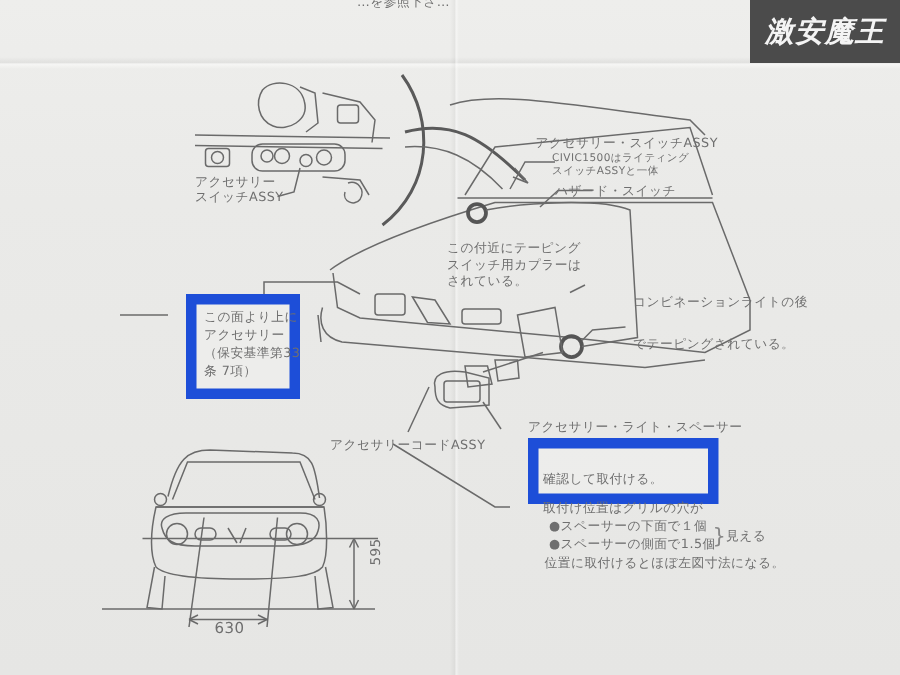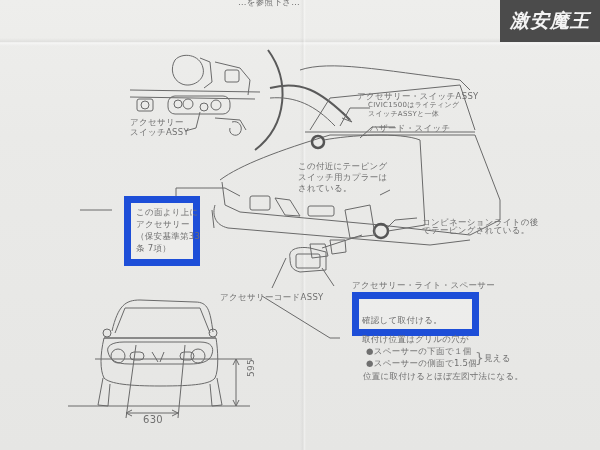--- a/index.html
+++ b/index.html
@@ -128,21 +128,21 @@
 <div class="txt" style="left:298px;top:171px;">スイッチ用カプラーは</div>
 <div class="txt" style="left:298px;top:182px;">されている。</div>
 
 <div class="box" style="left:124px;top:196px;width:62px;height:56px;">
   <div class="txt" style="left:5px;top:3px;">この面より上に</div>
   <div class="txt" style="left:5px;top:15px;">アクセサリー</div>
   <div class="txt" style="left:5px;top:27px;">（保安基準第33</div>
   <div class="txt" style="left:5px;top:39px;">条 7項）</div>
 </div>
 
-<div class="txt" style="left:422px;top:216px;">コンビネーションライトの後</div>
+<div class="txt" style="left:422px;top:196px;">コンビネーションライトの後</div>
 <div class="txt" style="left:422px;top:224px;">でテーピングされている。</div>
 
 <div class="txt" style="left:352px;top:279px;">アクセサリー・ライト・スペーサー</div>
 <div class="box" style="left:352px;top:292px;width:113px;height:30px;">
   <div class="txt" style="left:3px;top:15px;">確認して取付ける。</div>
 </div>
 
 <div class="txt" style="left:220px;top:291px;">アクセサリーコードASSY</div>
 
 <div class="txt" style="left:362px;top:333px;">取付け位置はグリルの穴が</div>

